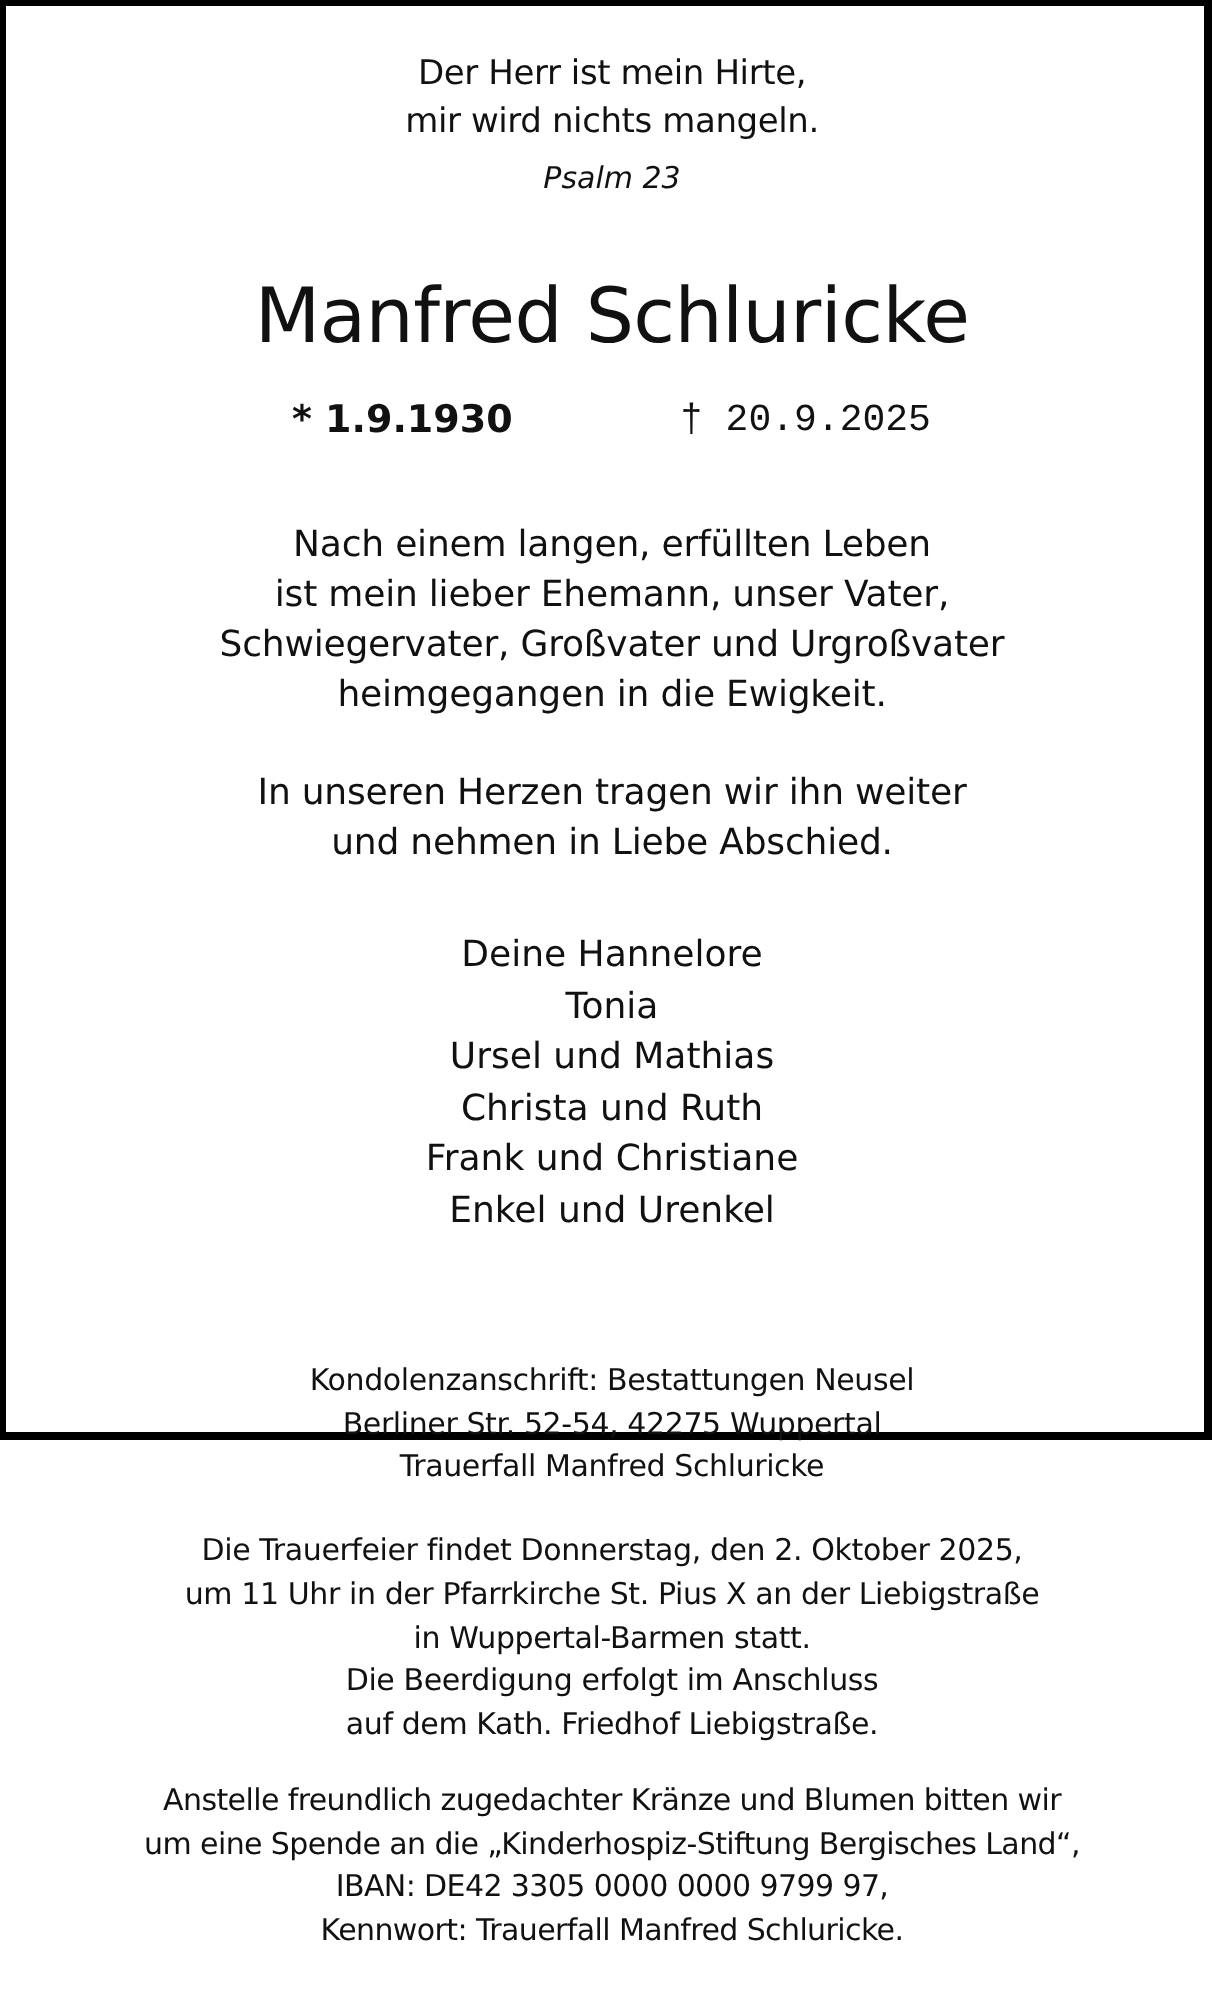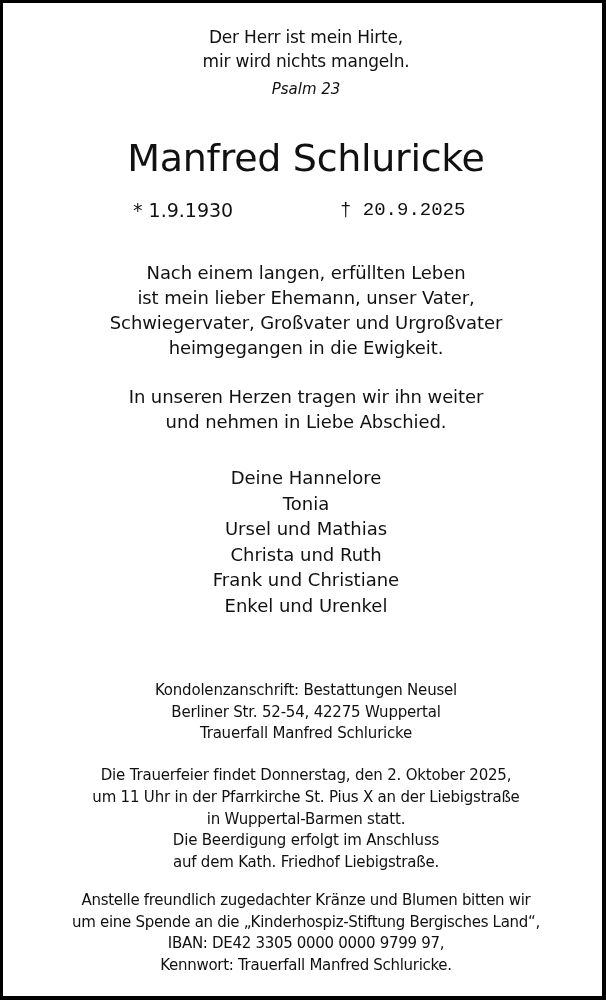--- a/index.html
+++ b/index.html
@@ -13,21 +13,21 @@
       position: relative;
       overflow: hidden;
       font-family: "DejaVu Sans", "Liberation Sans", sans-serif;
       color: #111111;
     }
     .frame {
       position: absolute;
       left: 0;
       top: 0;
       width: 606px;
-      height: 1000px;
+      height: 720px;
       box-sizing: border-box;
       border-top: 3px solid #000;
       border-left: 3px solid #000;
       border-right: 4px solid #000;
       border-bottom: 4px solid #000;
       background: #fff;
     }
     .block {
       position: absolute;
       left: 0;
@@ -63,25 +63,26 @@
       font-weight: normal;
     }
 
     
     .dates {
       top: 193px;
       height: 30px;
     }
     .date-born {
       position: absolute;
-      left: 130px;
+      left: 143px;
       top: 0;
       font-size: 19px;
       line-height: 28px;
       white-space: nowrap;
+      font-weight: bold;
     }
     .date-died {
       position: absolute;
       left: 337px;
       top: 0;
       font-size: 19px;
       line-height: 28px;
       white-space: nowrap;
       font-family: Liberation Mono, monospace;
     }

